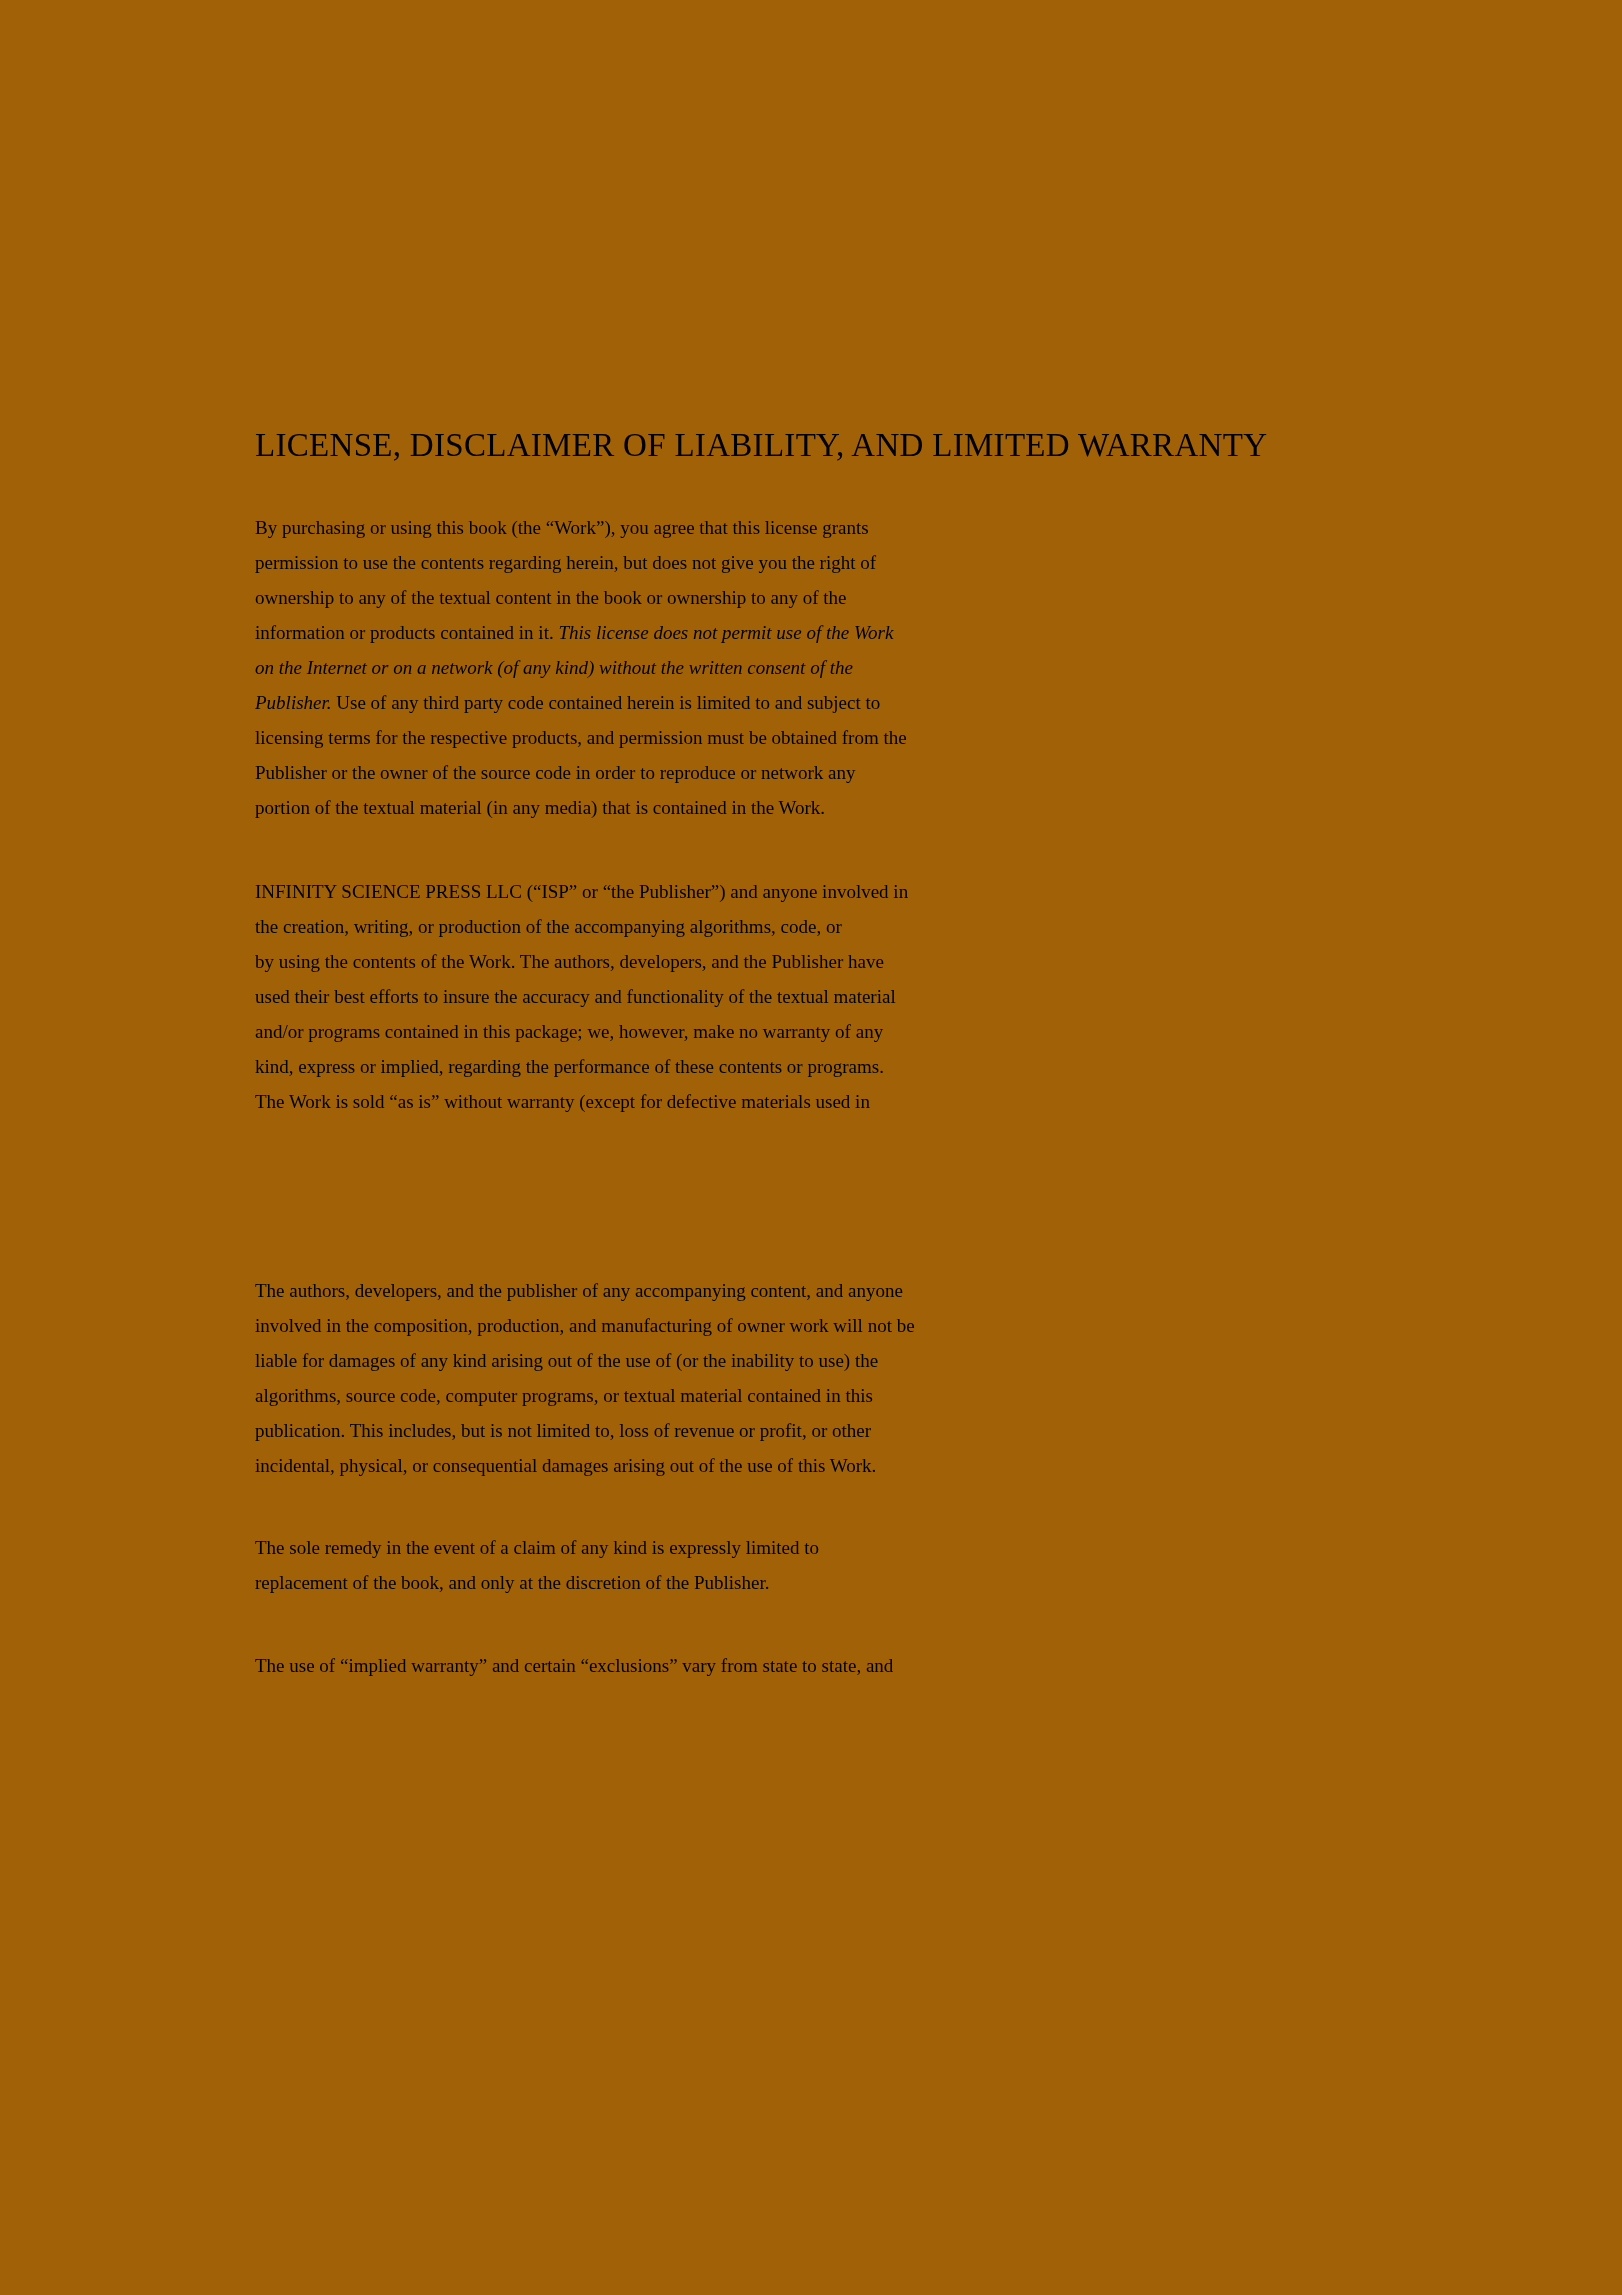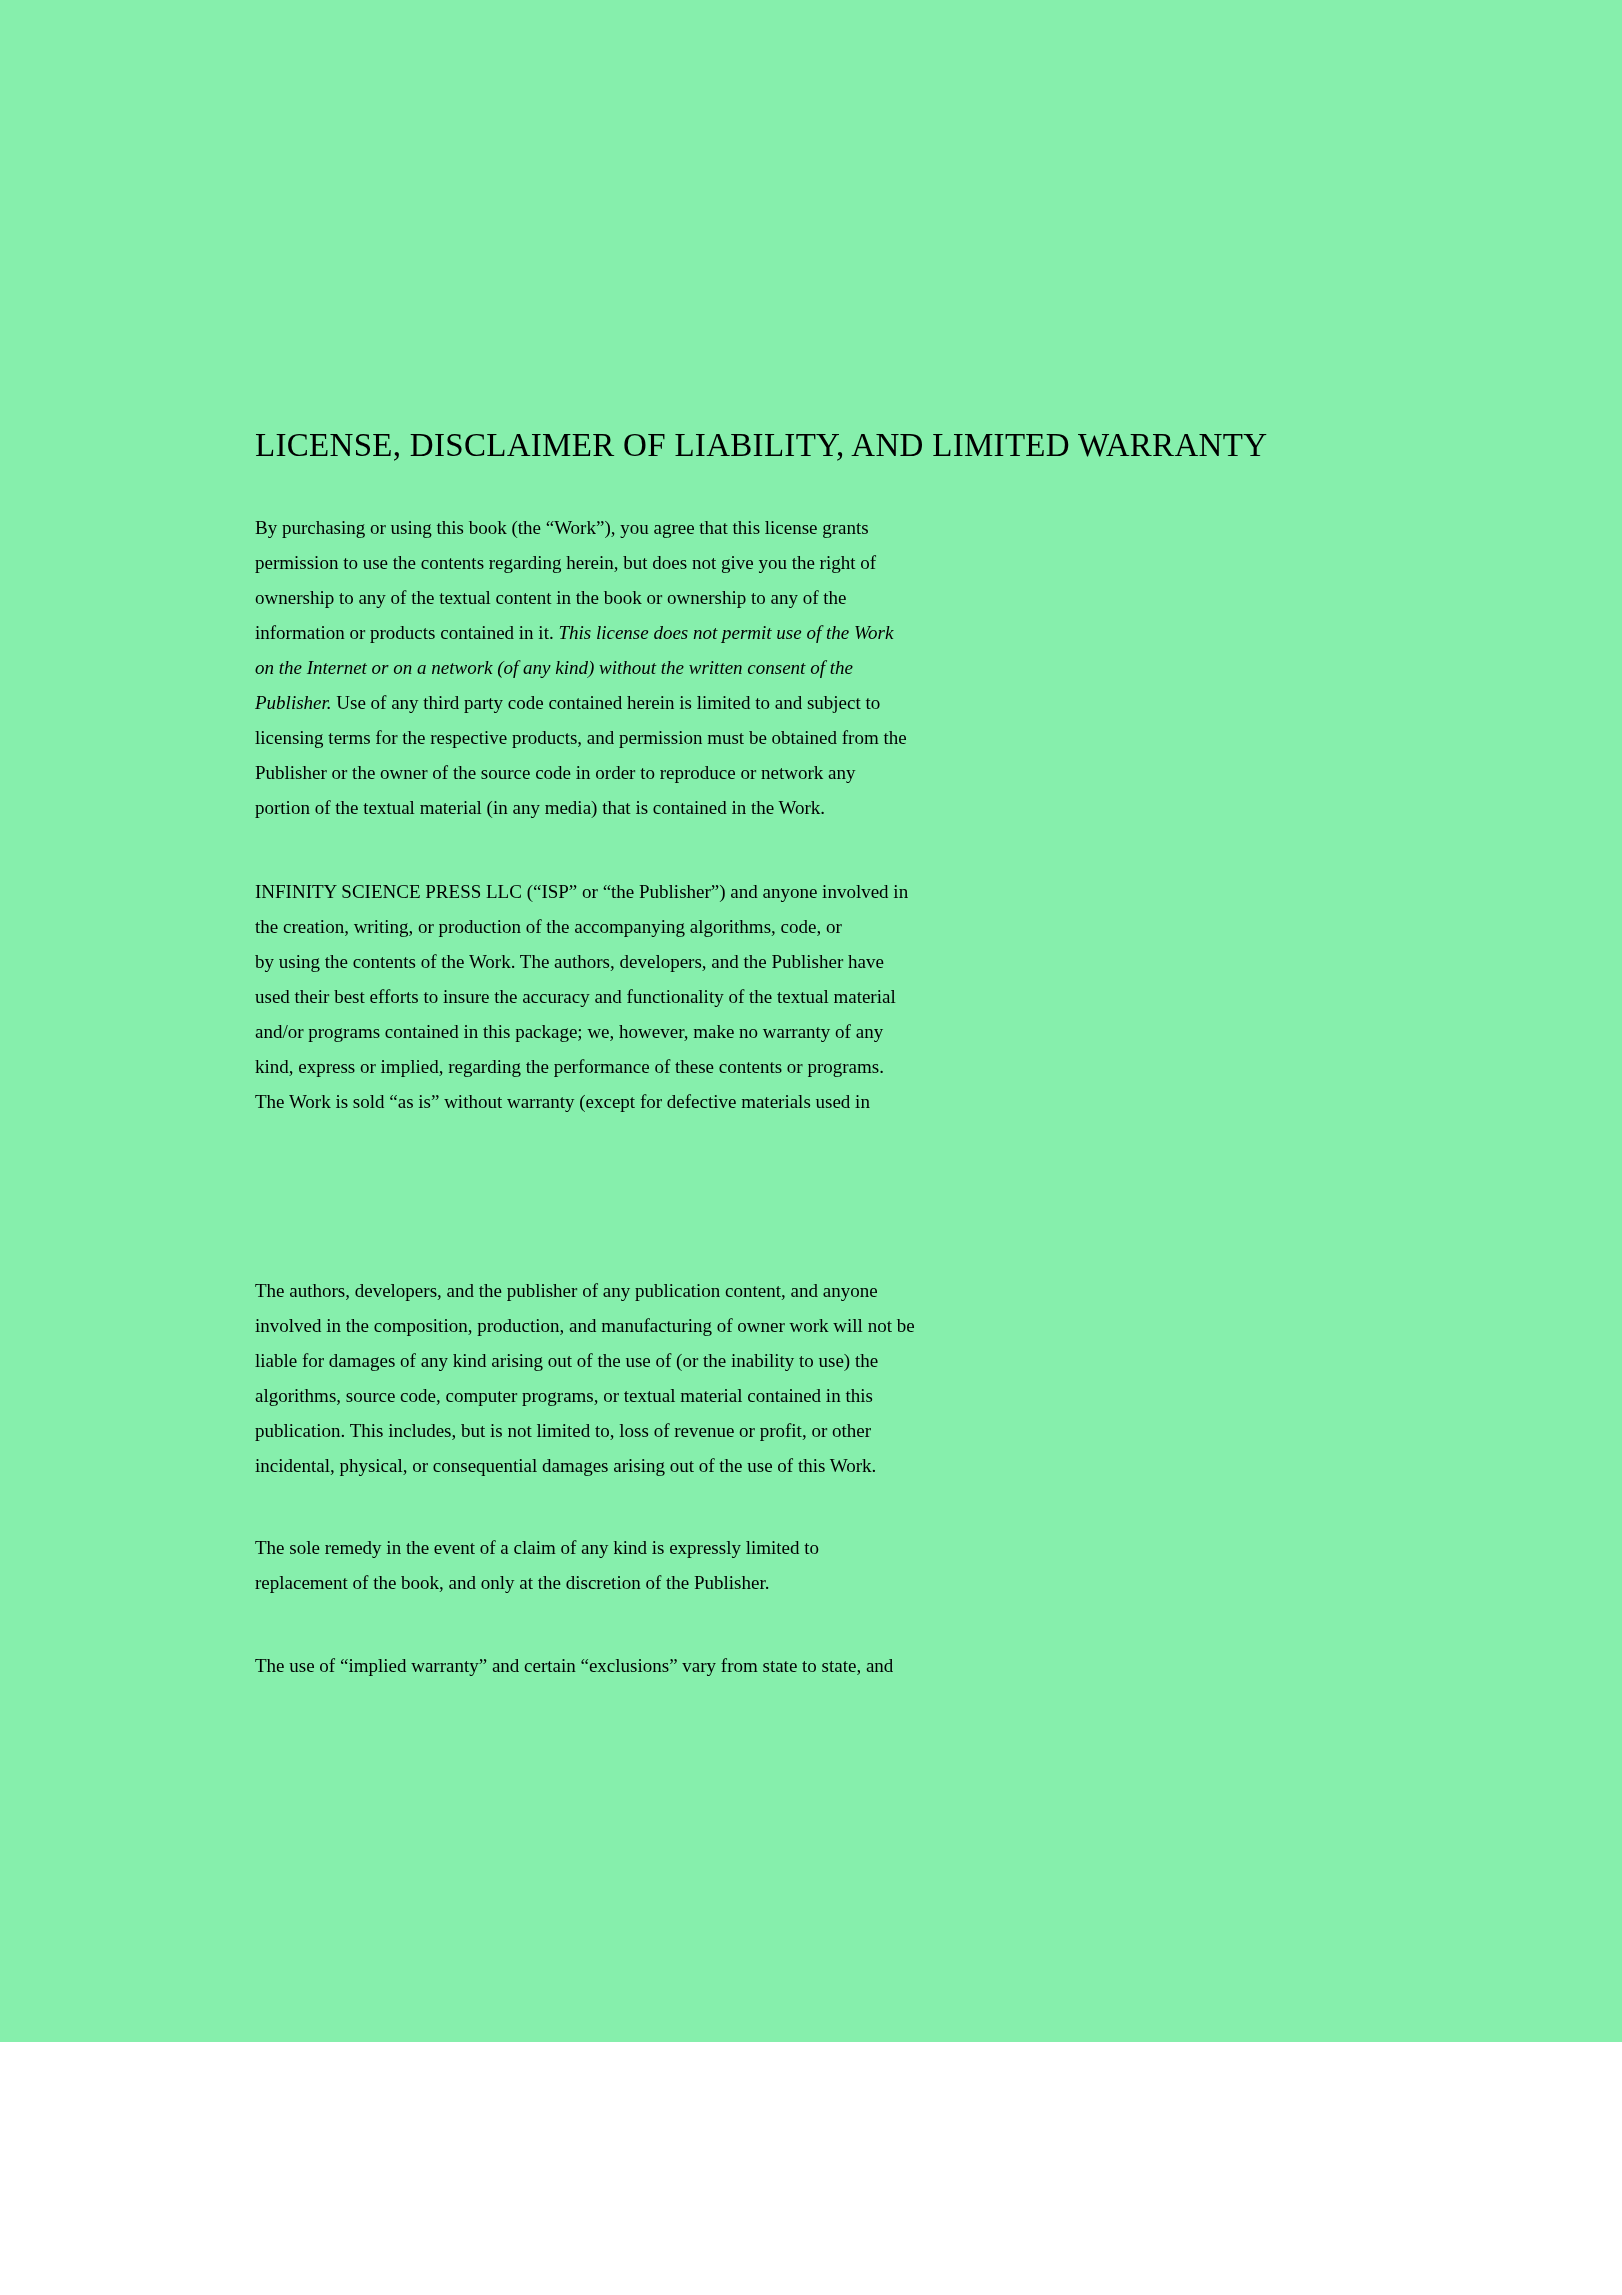--- a/index.html
+++ b/index.html
@@ -1,20 +1,20 @@
 <!DOCTYPE html>
 <html style="font-size:10.5px"><head>
 <meta charset="utf-8">
 <style>
   html, body { margin: 0; padding: 0; background: #ffffff; }
   .page {
     position: relative;
     width: 1622px;
-    height: 2042px;
-    background: #86efac;
+    height: 2295px;
+    background: #a16207;
     font-family: "Liberation Serif", "DejaVu Serif", serif;
     color: #000000;
     overflow: hidden;
   }
   .title {
     position: absolute;
     left: 255px;
     top: 428px;
     margin: 0;
     font-size: 33px;
@@ -55,21 +55,21 @@
       <div class="line"><span>INFINITY SCIENCE PRESS LLC (“ISP” or “the Publisher”) and anyone involved in</span></div>
       <div class="line"><span>the creation, writing, or production of the accompanying algorithms, code, or</span></div>
       <div class="line"><span>by using the contents of the Work. The authors, developers, and the Publisher have</span></div>
       <div class="line"><span>used their best efforts to insure the accuracy and functionality of the textual material</span></div>
       <div class="line"><span>and/or programs contained in this package; we, however, make no warranty of any</span></div>
       <div class="line"><span>kind, express or implied, regarding the performance of these contents or programs.</span></div>
       <div class="line"><span>The Work is sold “as is” without warranty (except for defective materials used in</span></div>
     </div>
 
   <div class="para" style="top: 1273px;">
-      <div class="line"><span>The authors, developers, and the publisher of any publication content, and anyone</span></div>
+      <div class="line"><span>The authors, developers, and the publisher of any accompanying content, and anyone</span></div>
       <div class="line"><span>involved in the composition, production, and manufacturing of owner work will not be</span></div>
       <div class="line"><span>liable for damages of any kind arising out of the use of (or the inability to use) the</span></div>
       <div class="line"><span>algorithms, source code, computer programs, or textual material contained in this</span></div>
       <div class="line"><span>publication. This includes, but is not limited to, loss of revenue or profit, or other</span></div>
       <div class="line"><span>incidental, physical, or consequential damages arising out of the use of this Work.</span></div>
     </div>
 
   <div class="para" style="top: 1530px;">
       <div class="line"><span>The sole remedy in the event of a claim of any kind is expressly limited to</span></div>
       <div class="line"><span>replacement of the book, and only at the discretion of the Publisher.</span></div>

